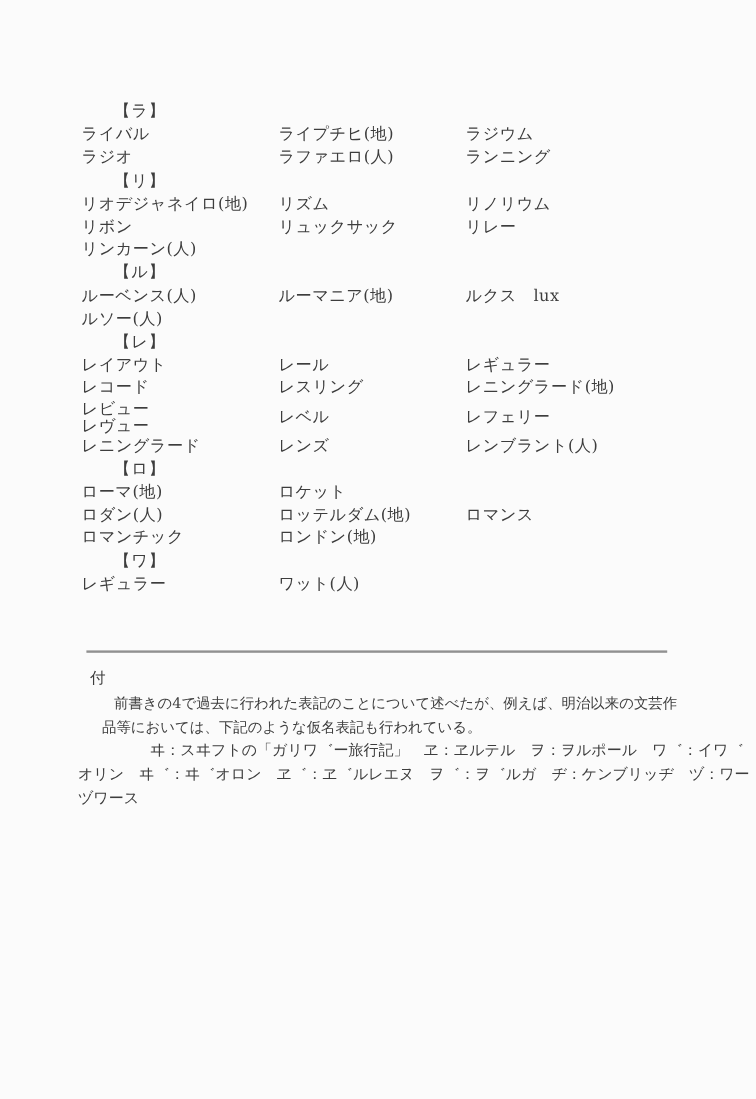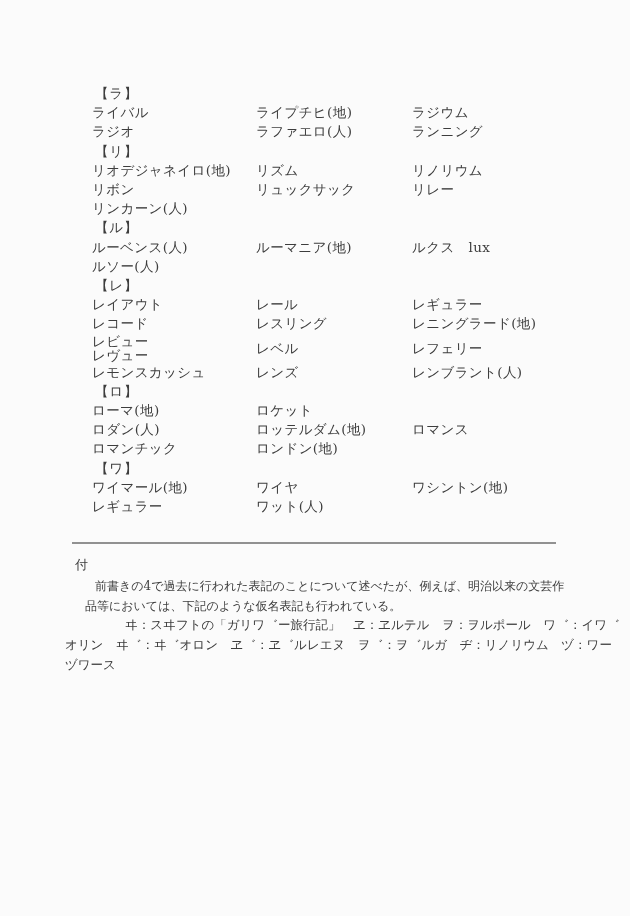--- a/index.html
+++ b/index.html
@@ -14,21 +14,21 @@
   
   .glossary { position:absolute; top:84px; left:0; right:0; }
   .g-header {
     padding-left:95px;
     font-size:13.5px; line-height:19.2px; letter-spacing:0.8px;
     font-weight:normal;
   }
   .g-row {
     display:grid;
     grid-template-columns:164px 156px auto;
-    padding-left:92px;
+    padding-left:68px;
     align-items:center;
   }
   .g-cell {
     font-size:13.5px; line-height:19.2px; letter-spacing:0.4px;
     white-space:pre-line;
   }
   .g-cell.multi { line-height:14.5px; }
   
   .rule { position:absolute; top:542px; left:72px; width:484px; height:2px; background:#919191; }
   .ap-line { position:absolute; white-space:pre; }
@@ -94,54 +94,49 @@
         <div class="g-cell">レスリング</div>
         <div class="g-cell">レニングラード(地)</div>
       </div>
       <div class="g-row">
         <div class="g-cell multi">レビュー
 レヴュー</div>
         <div class="g-cell">レベル</div>
         <div class="g-cell">レフェリー</div>
       </div>
       <div class="g-row">
-        <div class="g-cell">レモンスカッシュ</div>
+        <div class="g-cell">レニングラード</div>
         <div class="g-cell">レンズ</div>
         <div class="g-cell">レンブラント(人)</div>
       </div>
       <div class="g-header">【ロ】</div>
       <div class="g-row">
         <div class="g-cell">ローマ(地)</div>
         <div class="g-cell">ロケット</div>
       </div>
       <div class="g-row">
         <div class="g-cell">ロダン(人)</div>
         <div class="g-cell">ロッテルダム(地)</div>
         <div class="g-cell">ロマンス</div>
       </div>
       <div class="g-row">
         <div class="g-cell">ロマンチック</div>
         <div class="g-cell">ロンドン(地)</div>
         <div class="g-cell"></div>
       </div>
       <div class="g-header">【ワ】</div>
       <div class="g-row">
-        <div class="g-cell">ワイマール(地)</div>
-        <div class="g-cell">ワイヤ</div>
-        <div class="g-cell">ワシントン(地)</div>
-      </div>
-      <div class="g-row">
         <div class="g-cell">レギュラー</div>
         <div class="g-cell">ワット(人)</div>
         <div class="g-cell"></div>
       </div>
     </div>
 
   <div class="rule"></div>
 
   <div class="ap-line ap-title">付</div>
   <div class="ap-line ap-p1">前書きの4で過去に行われた表記のことについて述べたが、例えば、明治以来の文芸作</div>
   <div class="ap-line ap-p2">品等においては、下記のような仮名表記も行われている。</div>
   <div class="ap-line ap-k1">ヰ：スヰフトの「ガリワ゛ー旅行記」　ヱ：ヱルテル　ヲ：ヲルポール　ワ゛：イワ゛</div>
-  <div class="ap-line ap-k2">オリン　ヰ゛：ヰ゛オロン　ヱ゛：ヱ゛ルレエヌ　ヲ゛：ヲ゛ルガ　ヂ：リノリウム　ヅ：ワー</div>
+  <div class="ap-line ap-k2">オリン　ヰ゛：ヰ゛オロン　ヱ゛：ヱ゛ルレエヌ　ヲ゛：ヲ゛ルガ　ヂ：ケンブリッヂ　ヅ：ワー</div>
   <div class="ap-line ap-k3">ヅワース</div>
 
 </div>
 
 </body></html>

